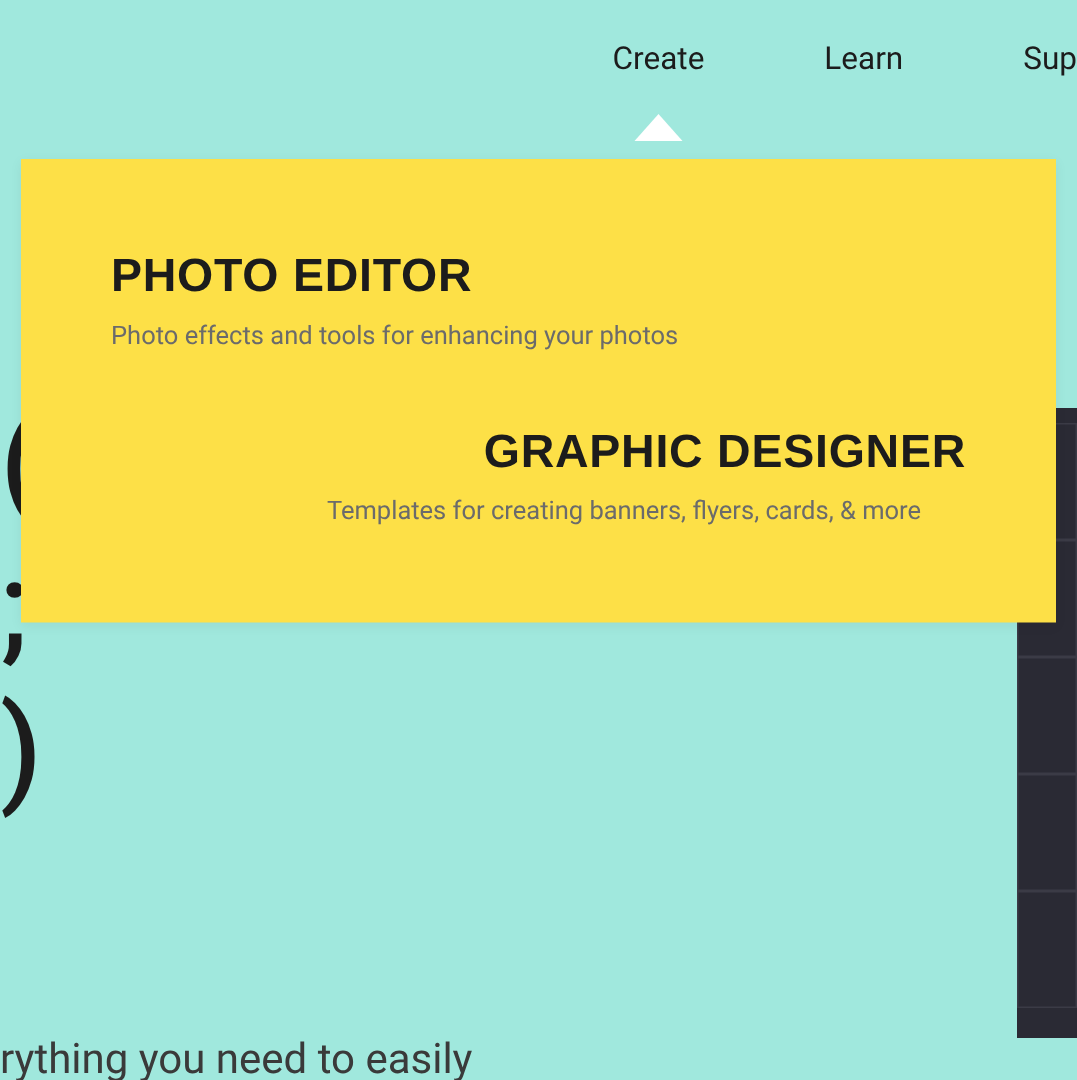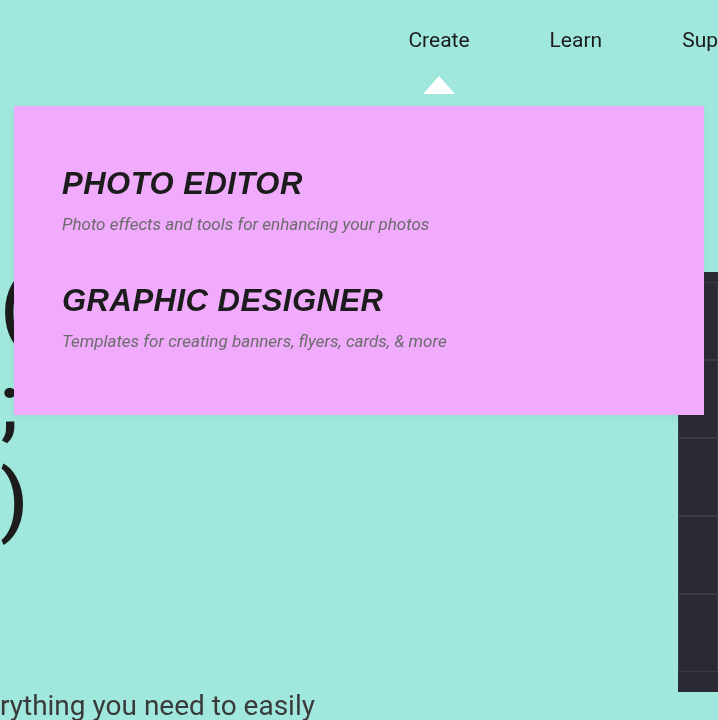--- a/index.html
+++ b/index.html
@@ -55,30 +55,29 @@
     .dark-panel .c2 { top: 88px; left: 0; width: 40px; height: 78px; }
     .dark-panel .c3 { top: 166px; left: 0; width: 40px; height: 78px; }
     .dark-panel .c4 { top: 244px; left: 0; width: 40px; height: 78px; }
     .dark-panel .c5 { top: 322px; left: 0; width: 40px; height: 78px; }
 
     .dropdown {
       position: absolute;
       top: 106px;
       left: 14px;
       width: 690px;
-      background: #f0abfc;
-      padding: 60px 60px 50px 48px;
+      background: #fde047;
+      padding: 60px 60px 50px 60px;
       z-index: 4;
       box-shadow: 0 2px 8px rgba(0,0,0,0.06);
-      font-style: italic;
     }
     .menu-item {
       margin-bottom: 46px;
     }
-    .menu-item:last-child { margin-bottom: 12px; }
+    .menu-item:last-child { margin-bottom: 12px; text-align: right; }
     .menu-title {
       font-family: "Arial Black", Impact, "Segoe UI", Arial, sans-serif;
       font-weight: 900;
       font-stretch: condensed;
       font-size: 31px;
       letter-spacing: 0.5px;
       color: #1c1c1c;
       text-transform: uppercase;
       margin-bottom: 10px;
       cursor: pointer;

